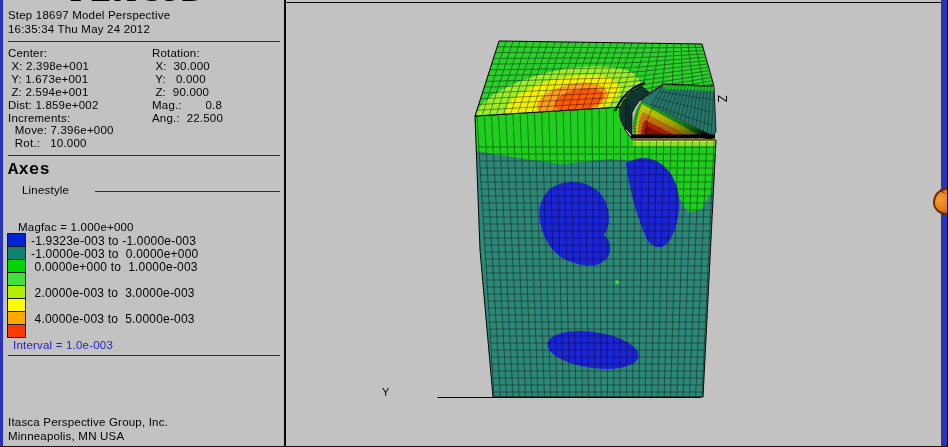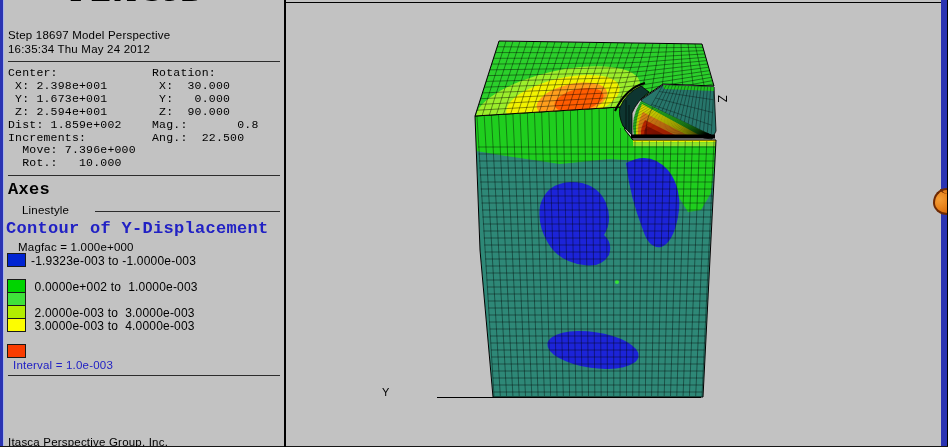--- a/index.html
+++ b/index.html
@@ -21,29 +21,29 @@
 
   
   .clip-title{left:70px;top:0;width:200px;height:5px;overflow:hidden;}
   .clip-title span{
     position:absolute;top:-26px;left:0;
     font-family:"Liberation Serif","DejaVu Serif",serif;
     font-weight:bold;font-size:30px;letter-spacing:3px;color:#000;
   }
 
   
-  .sidebar{left:4px;top:0;width:280px;height:387px;font-size:11.5px;letter-spacing:.2px;margin-top:20px;}
+  .sidebar{left:4px;top:0;width:280px;height:387px;font-size:11.5px;letter-spacing:.2px;}
   .sb{position:absolute;}
   .sep{position:absolute;height:1px;background:#2c2c2c;}
   .serif-title{
     font-family:Liberation Mono, monospace;
     font-weight:bold;font-size:17px;letter-spacing:.3px;
   }
   .blue-text{color:#2121c4;}
-  .info-pre{line-height:12.9px;font-size:11.5px;font-family:Liberation Mono, monospace;}
+  .info-pre{line-height:12.9px;font-size:11.5px;}
 
   .legend-row{position:absolute;left:0;height:13px;width:276px;}
   .legend-swatch{
     position:absolute;left:4px;top:0;width:17px;height:11.5px;
     outline:1px solid #1a1a1a;
   }
   .legend-label{
     position:absolute;left:27px;top:0;font-size:12px;white-space:pre;letter-spacing:.2px;
   }
 
@@ -327,42 +327,48 @@
  Y:   0.000
  Z:  90.000
 Mag.:       0.8
 Ang.:  22.500</pre>
   <div class="sep" style="left:4px;top:155px;width:272px;"></div>
 
   <div class="sb serif-title" style="left:4px;top:160px;">Axes</div>
   <div class="sb" style="left:18px;top:184px;">Linestyle</div>
   <div class="sep" style="left:91px;top:191px;width:185px;"></div>
 
-  <div class="sb serif-title blue-text" style="left:2px;top:199px;">Contour of Y-Displacement</div>
   <div class="sb" style="left:14px;top:221px;">Magfac =  1.000e+000</div>
 
   <div class="sb" style="left:0;top:234px;width:276px;height:105px;" id="legend">
       <div class="legend-row" style="top: 0px;">
         <span class="legend-swatch" style="background: rgb(0, 36, 210);"></span>
         <span class="legend-label">-1.9323e-003 to -1.0000e-003</span>
       </div>
+      <div class="legend-row" style="top: 13px;">
+        <span class="legend-swatch" style="background: rgb(14, 129, 112);"></span>
+        <span class="legend-label">-1.0000e-003 to  0.0000e+000</span>
+      </div>
       <div class="legend-row" style="top: 26px;">
         <span class="legend-swatch" style="background: rgb(0, 212, 0);"></span>
-        <span class="legend-label"> 0.0000e+002 to  1.0000e-003</span>
+        <span class="legend-label"> 0.0000e+000 to  1.0000e-003</span>
       </div>
       <div class="legend-row" style="top: 39px;">
         <span class="legend-swatch" style="background: rgb(62, 226, 58);"></span>
       </div>
       <div class="legend-row" style="top: 52px;">
         <span class="legend-swatch" style="background: rgb(178, 238, 0);"></span>
         <span class="legend-label"> 2.0000e-003 to  3.0000e-003</span>
       </div>
       <div class="legend-row" style="top: 65px;">
         <span class="legend-swatch" style="background: rgb(253, 253, 0);"></span>
-        <span class="legend-label"> 3.0000e-003 to  4.0000e-003</span>
+      </div>
+      <div class="legend-row" style="top: 78px;">
+        <span class="legend-swatch" style="background: rgb(255, 168, 0);"></span>
+        <span class="legend-label"> 4.0000e-003 to  5.0000e-003</span>
       </div>
       <div class="legend-row" style="top: 91px;">
         <span class="legend-swatch" style="background: rgb(250, 60, 0);"></span>
       </div>
     </div>
 
   <div class="sb blue-text" style="left:9px;top:339px;">Interval =  1.0e-003</div>
   <div class="sep" style="left:4px;top:355px;width:272px;"></div>
 
   <div class="sb" style="left:4px;top:416px;">Itasca Perspective Group, Inc.</div>

